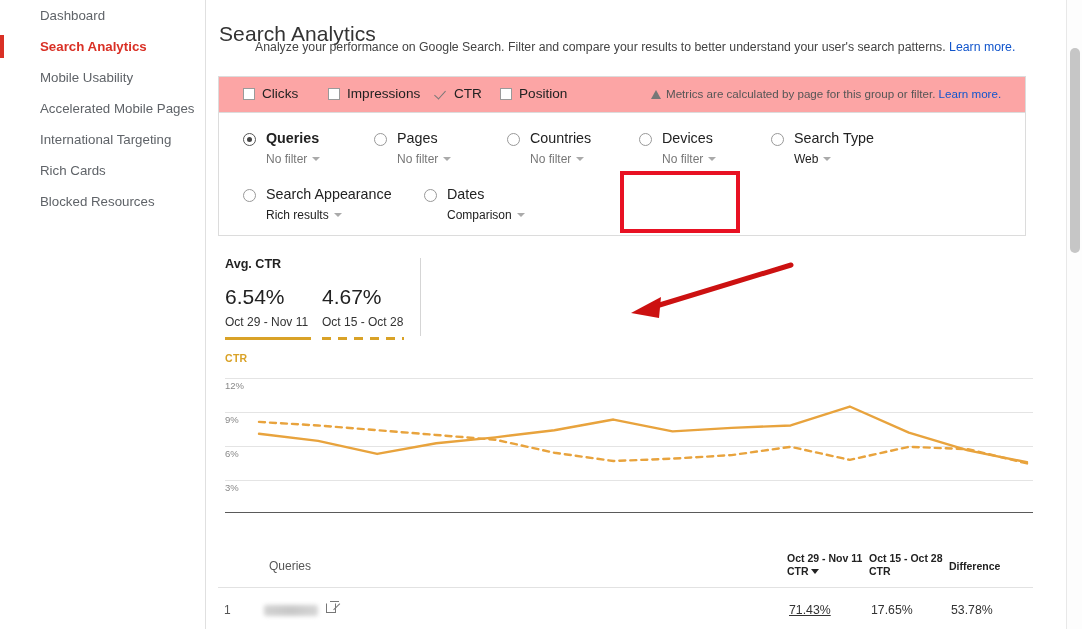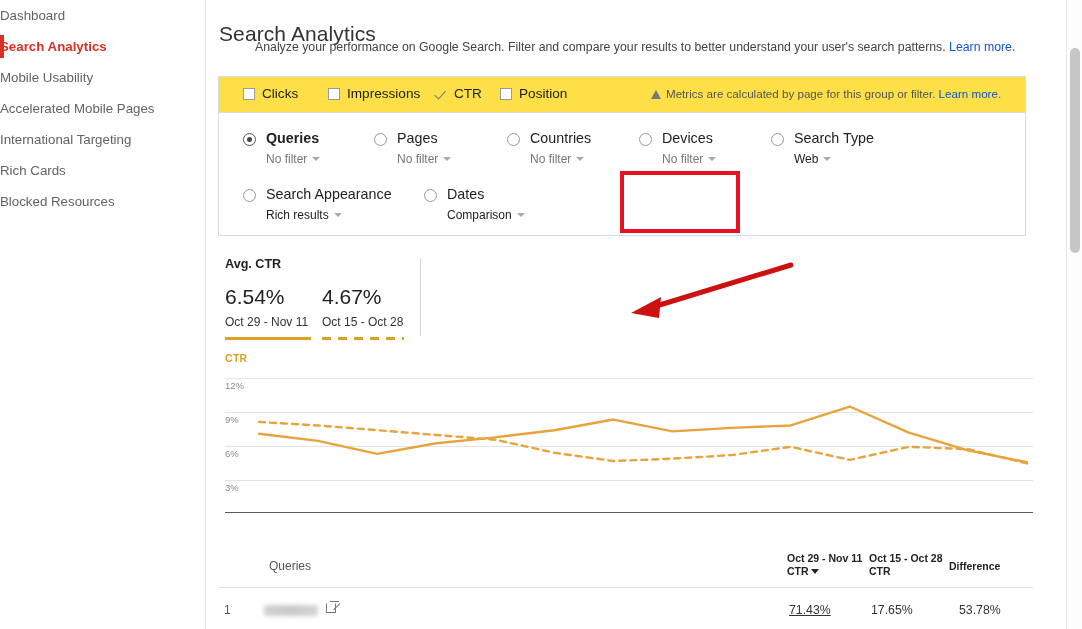--- a/index.html
+++ b/index.html
@@ -17,20 +17,21 @@
   #sidebar {
     position: absolute; left: 0; top: 0;
     width: 206px; height: 629px;
     background: #fff;
     border-right: 1px solid #e0e0e0;
   }
   .nav-item {
     position: relative;
     height: 31px;
     line-height: 31px;
+    padding-left: 40px;
     font-size: 13.3px;
     color: #5f6368;
     white-space: nowrap;
     cursor: pointer;
   }
   .nav-item.active { color: #d93025; font-weight: bold; }
   .nav-item.active::before {
     content: "";
     position: absolute;
     left: 0; top: 4px;
@@ -57,21 +58,21 @@
   
   #filter-panel {
     position: absolute; left: 12px; top: 76px;
     width: 808px; height: 160px;
     border: 1px solid #dcdcdc;
     background: #fff;
   }
   #metrics-bar {
     position: relative;
     height: 36px;
-    background: #fde047;
+    background: #fca5a5;
     border-bottom: 1px solid #dcdcdc;
   }
   .metric-chk {
     position: absolute; top: 9px;
     font-size: 13.6px; color: #222;
     white-space: nowrap; cursor: pointer;
   }
   .box {
     display: inline-block;
     width: 12px; height: 12px;
@@ -417,21 +418,21 @@
         </div>
         <div class="th-num" style="left:731px; top:17px;">Difference</div>
       </div>
 
       <div id="table-row">
         <div id="row-index">1</div>
         <div id="row-query-redacted"></div>
         <div id="row-extlink"></div>
         <div class="cell-num" style="left:571px;text-decoration:underline;">71.43%</div>
         <div class="cell-num" style="left:653px;">17.65%</div>
-        <div class="cell-num" style="left:733px;margin-left:8px;">53.78%</div>
+        <div class="cell-num" style="left:733px;">53.78%</div>
 
       </div>
     </section>
   </div>
 
   <div id="scrollbar">
     <div id="scroll-thumb"></div>
   </div>
 </div>
 

